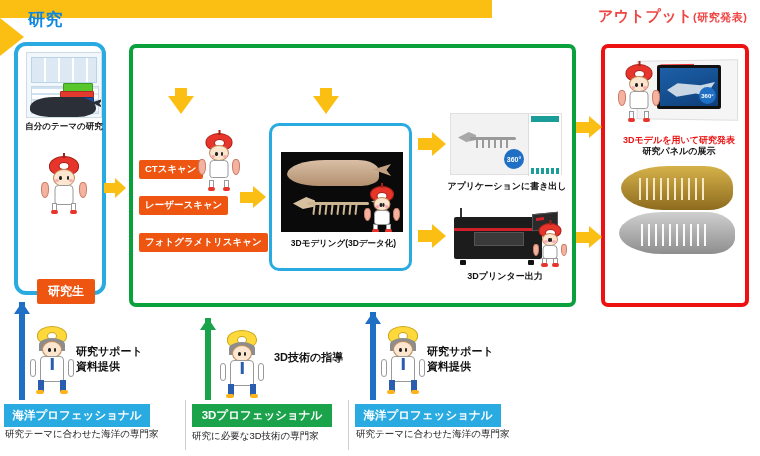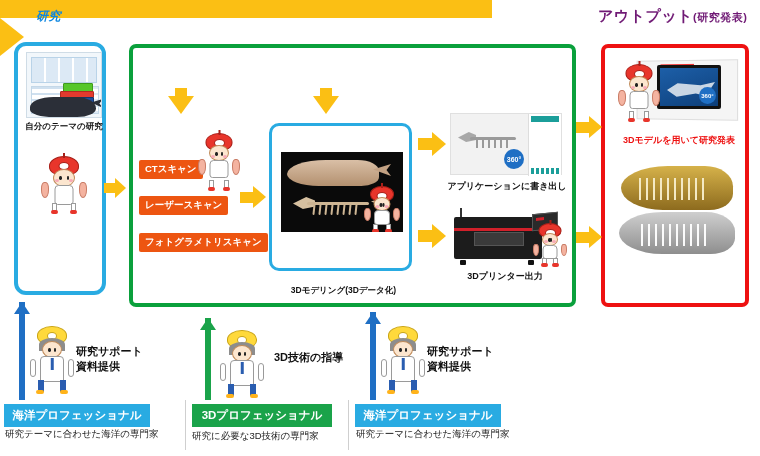--- a/index.html
+++ b/index.html
@@ -11,23 +11,23 @@
   }
   #root { position: relative; width: 760px; height: 456px; }
 
   
   .col-title {
     position: absolute;
     font-weight: bold;
     white-space: nowrap;
     letter-spacing: .5px;
   }
-  #title-research { left: 36px; top: 8px; font-size: 12px; color: #0d86e0; font-style: italic; }
+  #title-research { left: 28px; top: 8px; font-size: 17px; color: #0d86e0; }
   #title-3d       { left: 252px; top: 8px; font-size: 16px; color: #0aa03c; }
-  #title-output   { left: 598px; top: 7px; font-size: 15px; color: #701a75; }
+  #title-output   { left: 598px; top: 7px; font-size: 15px; color: #ef4444; }
   #title-output .sub { font-size: 11px; }
 
   
   .panel { position: absolute; background: #fff; }
   #panel-research {
     left: 14px; top: 42px; width: 92px; height: 253px;
     border: 4px solid #29abe2; border-radius: 12px;
   }
   #panel-3d {
     left: 129px; top: 44px; width: 447px; height: 263px;
@@ -140,21 +140,21 @@
     border-radius: 55% 30% 25% 45% / 70% 55% 45% 60%; }
   .whale3d:after{ content:""; position:absolute; right:-12px; top:4px; width:18px;height:12px;
     background:#c2a183; clip-path: polygon(0 45%,100% 0,75% 50%,100% 100%);}
   .skel { position:absolute; left:12px; top:42px; width:86px; height:22px; }
   .skel .spine{ position:absolute; left:14px; top:8px; width:62px;height:3px;background:#cdb593;border-radius:2px;}
   .skel .rib{ position:absolute; top:10px; width:2px;height:11px;background:#cdb593;border-radius:1px;transform:rotate(6deg);}
   .skel .skull{ position:absolute; left:0; top:3px; width:22px;height:12px;background:#d6c0a0;
     clip-path: polygon(0 55%,60% 0,100% 30%,100% 80%,45% 100%); }
   .skel .tail{ position:absolute; right:-8px; top:2px; width:16px;height:12px;background:#cdb593;
     clip-path: polygon(0 45%,100% 0,78% 50%,100% 100%);}
-  #cap-model { left: 9px; top: 112px; width: 125px; font-size: 8.5px; margin-top: 47px; }
+  #cap-model { left: 9px; top: 112px; width: 125px; font-size: 8.5px; }
 
   
   #card-app {
     position: absolute; left: 450px; top: 113px; width: 112px; height: 62px;
     background: #f2f2f2; border: 1px solid #e0e0e0;
   }
   #card-app .side { position:absolute; right:0; top:0; width:33px; height:62px; background:#fff; border-left:1px solid #ddd;}
   #card-app .side .bar-t{ position:absolute; left:2px; top:2px; right:2px; height:6px; background:#1b9e9a;}
   #card-app .side .bar-b{ position:absolute; left:2px; bottom:2px; right:2px; height:6px;
     background: repeating-linear-gradient(90deg,#1b9e9a 0 3px,#fff 3px 5px);}
@@ -295,20 +295,21 @@
         <span class="m-cheek l"></span>
           <span class="m-cheek r"></span>
         </div>
       <div class="m-body"></div>
       <div class="m-leg l"></div>
         <div class="m-leg r"></div>
       <div class="m-shoe l"></div>
         <div class="m-shoe r"></div>
     </div>
 
+    <div class="chip" id="chip-student">研究生</div>
   </div>
 
   <div class="panel" id="panel-3d"></div>
 
   <div class="chip" id="chip-ct">CTスキャン</div>
   <div class="chip" id="chip-photo">フォトグラメトリスキャン</div>
   <div class="chip" id="chip-laser">レーザースキャン</div>
 
   <div class="mascot" style="left:199px; top:133px; width:40px; height:56px;">
     <div class="m-hat" style="width:27px;height:18px;"></div>
@@ -429,20 +430,21 @@
             <span class="m-cheek r"></span>
           </div>
         <div class="m-body" style="top:27px;height:18px;"></div>
         <div class="m-leg l"></div>
           <div class="m-leg r"></div>
         <div class="m-shoe l"></div>
           <div class="m-shoe r"></div>
       </div>
     </div>
     <div class="cap" id="cap-out1">3Dモデルを用いて研究発表</div>
+    <div class="cap" id="cap-out2">研究パネルの展示</div>
 
     <div id="out-models">
       <span class="gold-skel"></span>
         <span class="gold-ribs"></span>
       <span class="gray-skel"></span>
         <span class="gray-ribs"></span>
     </div>
   </div>
 
   <div id="bus-bar"></div>

